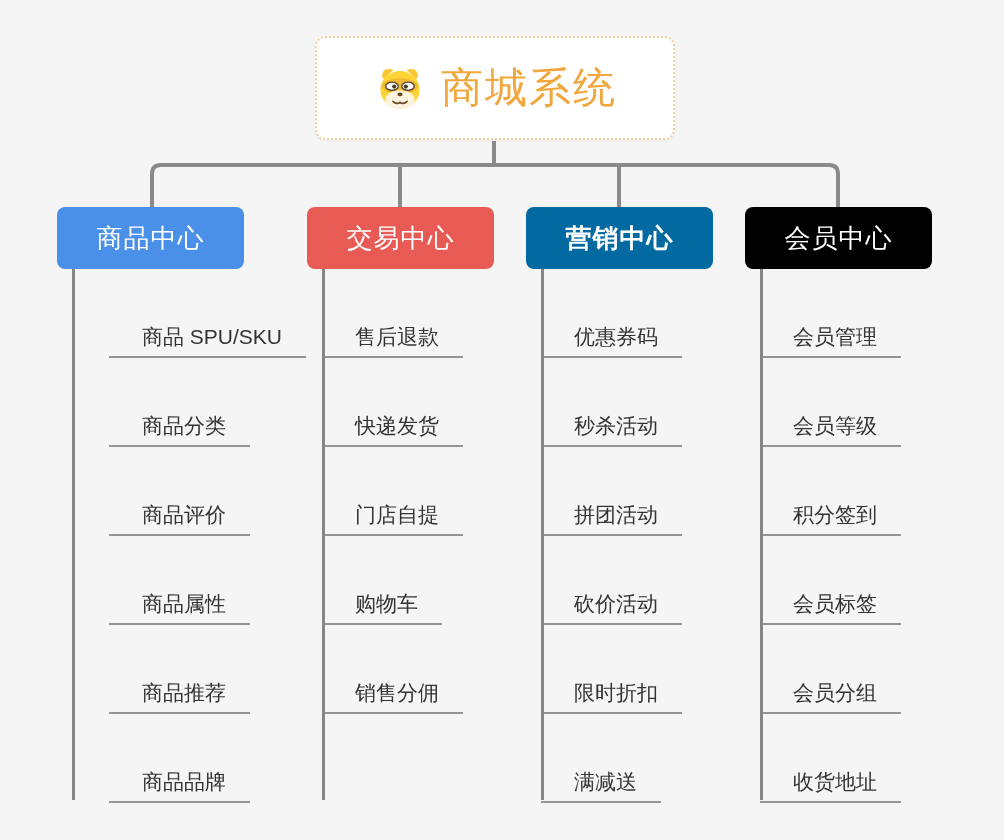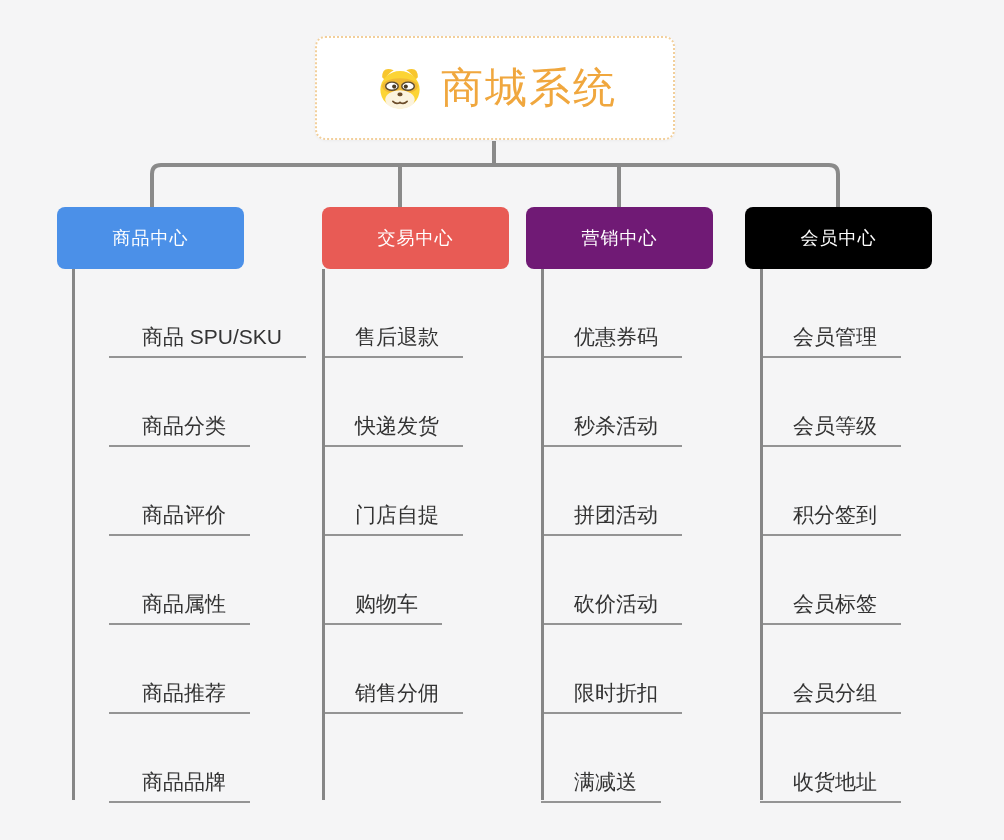--- a/index.html
+++ b/index.html
@@ -29,25 +29,25 @@
   .root-icon { display:block; }
 
   
   .tree-svg { position:absolute; left:0; top:0; width:1004px; height:840px; pointer-events:none; }
 
   
   .branch-box {
     position:absolute; top:207px; width:187px; height:62px;
     border-radius:8px;
     display:flex; align-items:center; justify-content:center;
-    color:#ffffff; font-size:18px; font-weight:500; letter-spacing:1px;
+    color:#ffffff; font-size:26px; font-weight:500; letter-spacing:1px;
     cursor:pointer;
   }
   .branch-1 { left:57px; }
-  .branch-2 { left:307px;margin-left:15px; }
+  .branch-2 { left:307px; }
   .branch-3 { left:526px; }
   .branch-4 { left:745px; }
 
   
   .column { position:absolute; top:269px; }
   .col-1 { left:72px;padding-left:37px; }
   .col-2 { left:322px; }
   .col-3 { left:541px; }
   .col-4 { left:760px; }
   .spine {
@@ -94,21 +94,21 @@
       <circle cx="23.5" cy="26.4" r="2.3" fill="#4a3a22"></circle>
       <circle cx="36.5" cy="26.4" r="2.3" fill="#4a3a22"></circle>
       <rect x="27.2" y="33" width="5.6" height="4.2" rx="2" fill="#6b4c2a"></rect>
       <path d="M22 43 Q26 47 30 44 Q34 47 38 43" fill="none" stroke="#6b4c2a" stroke-width="1.8" stroke-linecap="round"></path>
     </svg>
     <span class="root-title" style="color: rgb(240, 167, 62);">商城系统</span>
   </div>
 
   <div class="branch-box branch-1" style="background-color: rgb(75, 144, 232);">商品中心</div>
   <div class="branch-box branch-2" style="background-color: rgb(232, 91, 85);">交易中心</div>
-  <div class="branch-box branch-3" style="background-color: #701a75;">营销中心</div>
+  <div class="branch-box branch-3" style="background-color: #0369a1; font-weight: bold;">营销中心</div>
   <div class="branch-box branch-4" style="background-color: #000000;">会员中心</div>
 
   <div class="column col-1">
     <div class="spine"></div>
     <div class="item">
         <span class="item-label">商品 SPU/SKU</span>
       </div>
     <div class="item">
         <span class="item-label">商品分类</span>
       </div>

